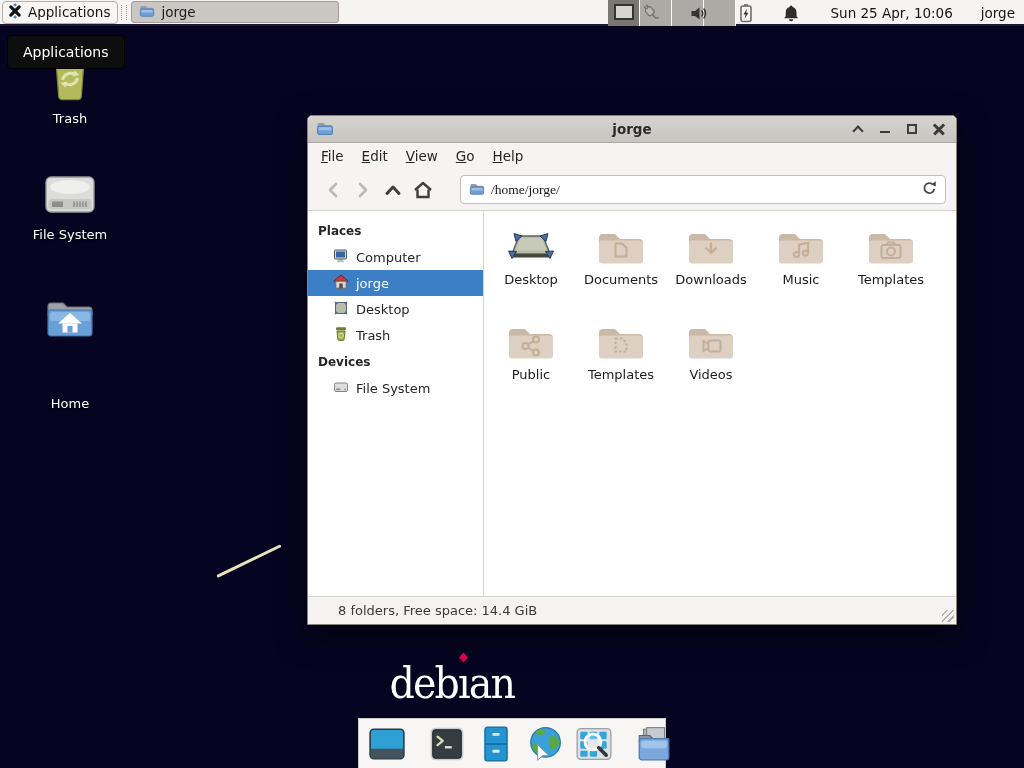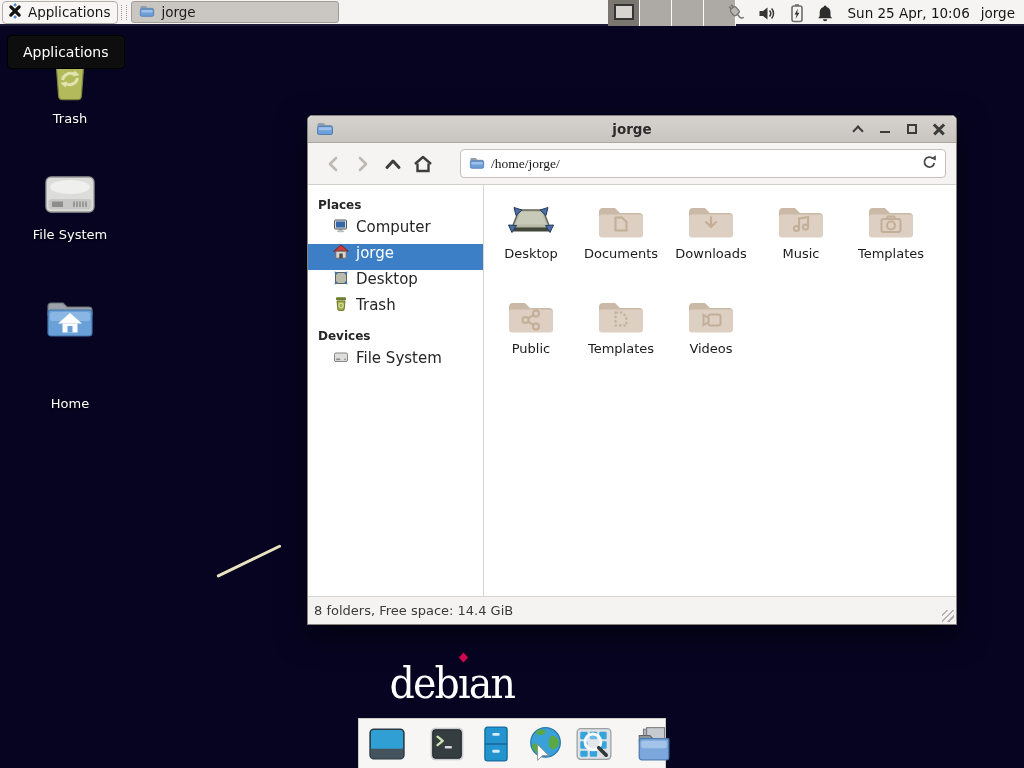--- a/index.html
+++ b/index.html
@@ -27,21 +27,21 @@
     border:1px solid #a29c95; border-radius:3px; display:flex; align-items:center;
     gap:6px; padding:0 7px; color:#1b1b1b; font-size:13.5px;
   }
   .pager { position:absolute; left:608px; top:0; height:26px; display:flex; }
   .ws { width:32px; height:26px; background:#adaaa5; border-right:1px solid #fbfbfa; position:relative; }
   .ws.active { background:#7b766f; }
   .ws.active .mini-win {
     position:absolute; left:6px; top:4px; width:20px; height:16px;
     background:#d7d4d0; border:2px solid #343434;
   }
-  .tray { position:absolute; right:0; top:0; height:26px; display:flex; align-items:center; gap:11px; padding-right:9px; }
+  .tray { position:absolute; right:0; top:0; height:26px; display:flex; align-items:center; gap:28px; padding-right:9px; }
   .tray svg { display:block; }
   .clock { font-size:13.5px; color:#161616; margin-left:3px; white-space:nowrap; }
   .user-label { font-size:13.5px; color:#161616; }
 
   
   .tooltip {
     position:absolute; left:7px; top:35px; height:34px; line-height:32px;
     background:#0e0e0e; border:1px solid #000; border-radius:4px;
     color:#fff; font-size:14px; padding:0 15px; z-index:60;
   }
@@ -107,29 +107,29 @@
     flex:1; height:29px; margin-left:22px; background:#fff; border:1px solid #c5c0ba;
     border-radius:4px; display:flex; align-items:center; padding:0 8px; gap:6px;
   }
   .pathbar input {
     flex:1; border:none; outline:none; font-family:Liberation Serif, serif; font-size:13.5px; color:#161616; background:transparent;
   }
 
   .fm-body { flex:1; display:flex; min-height:0; }
   .sidebar { width:176px; flex:0 0 176px; background:#fff; border-right:1px solid #d8d4cf; padding-top:6px; }
   .side-heading { font-weight:bold; font-size:12px; color:#262626; padding:7px 10px 6px; }
-  .side-item { height:26px; display:flex; gap:7px; padding-left:25px; font-size:15px; color:#262626; }
+  .side-item { height:26px; display:flex; align-items:center; gap:7px; padding-left:25px; font-size:13px; color:#262626; }
   .side-item.selected { background:#3d7fc6; color:#fff; }
   .main-view { flex:1; background:#fff; overflow:hidden; }
   .icon-grid { display:grid; grid-template-columns:repeat(5,90px); grid-auto-rows:95px; padding:16px 0 0 2px; }
   .file-cell { display:flex; flex-direction:column; align-items:center; }
   .file-cell .flbl { margin-top:7px; font-size:13px; color:#1c1c1c; white-space:nowrap; }
 
   .statusbar { height:28px; flex:0 0 28px; background:#f4f3f1; border-top:1px solid #d8d4cf;
-    display:flex; align-items:center; padding-left:6px; font-size:13px; color:#3a3a3a; position:relative; }
+    display:flex; align-items:center; padding-left:30px; font-size:13px; color:#3a3a3a; position:relative; }
   .resize-grip { position:absolute; right:2px; bottom:2px; width:12px; height:12px;
     background:repeating-linear-gradient(135deg,transparent 0 3px,#b5b1ac 3px 4.5px); }
 
   
   .dock {
     position:absolute; left:358px; top:718px; width:308px; height:50px;
     background:#f7f6f5; border:1px solid #cfccc8; border-bottom:none; z-index:20;
     display:flex; align-items:center; gap:11px; padding:0 9px;
   }
   .dock-sep { width:2px; height:36px; background:#b0aeab; }
@@ -337,20 +337,27 @@
         </span>
       <span class="wc">
           <span class="g-max"></span>
         </span>
       <span class="wc">
           <span class="g-close"></span>
         </span>
     </span>
   </div>
 
+  <div class="menubar">
+    <span class="menu-item">File</span>
+    <span class="menu-item">Edit</span>
+    <span class="menu-item">View</span>
+    <span class="menu-item">Go</span>
+    <span class="menu-item">Help</span>
+  </div>
 
   <div class="toolbar">
     <span class="nav-btn">
       <svg width="14" height="16" viewBox="0 0 14 16">
           <path d="M10,2 L4,8 L10,14" fill="none" stroke="#bcb8b3" stroke-width="2.6" stroke-linecap="round" stroke-linejoin="round"></path>
         </svg>
     </span>
     <span class="nav-btn">
       <svg width="14" height="16" viewBox="0 0 14 16">
           <path d="M4,2 L10,8 L4,14" fill="none" stroke="#bcb8b3" stroke-width="2.6" stroke-linecap="round" stroke-linejoin="round"></path>

